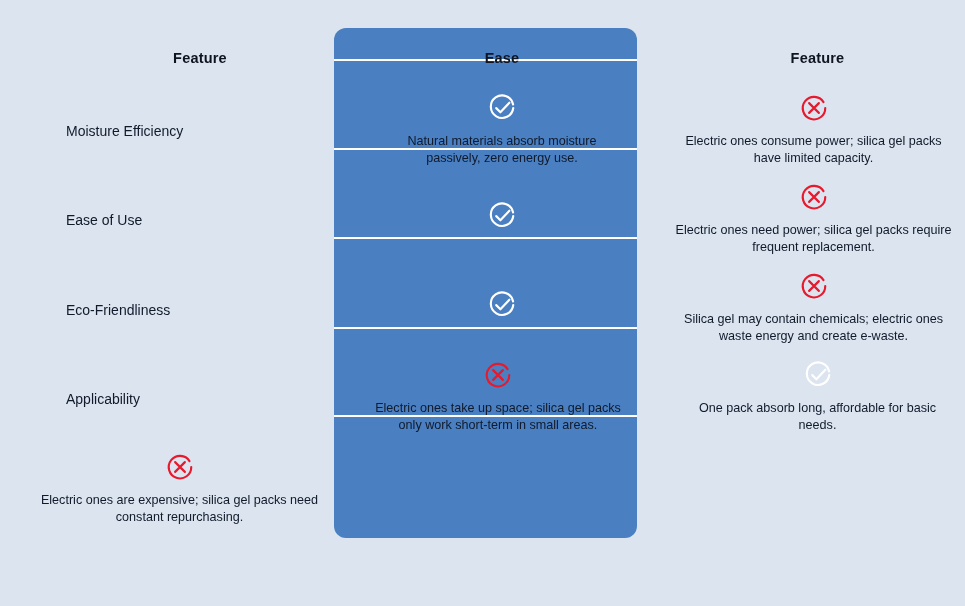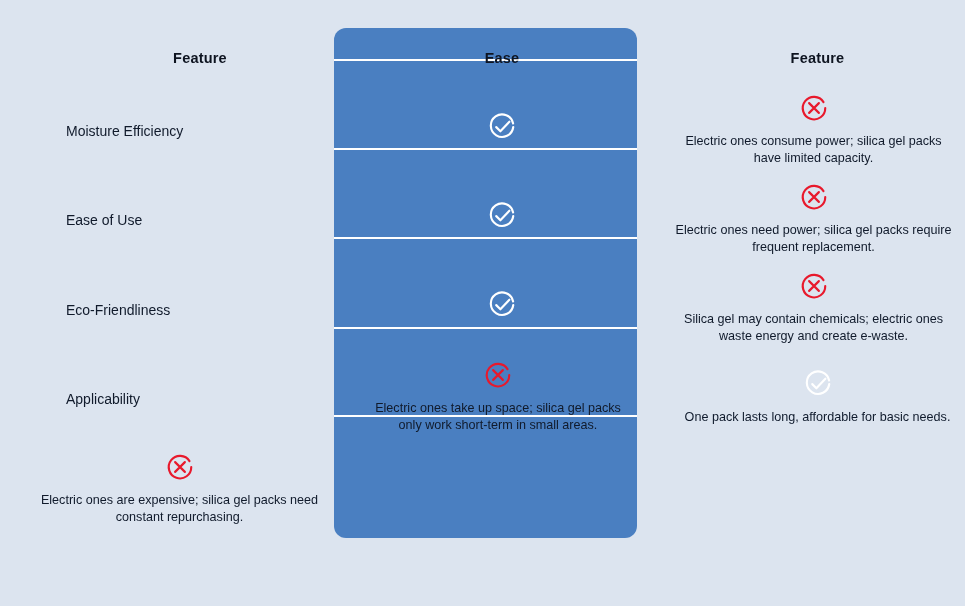--- a/index.html
+++ b/index.html
@@ -141,20 +141,21 @@
     </div>
 
     <div class="cell feat-cell">
       <span class="feat-label">Moisture Efficiency</span>
     </div>
     <div class="cell val-cell ours-cell">
       <svg class="icon" viewBox="0 0 24 24" fill="none">
         <path d="M20.9 9.2A9 9 0 1 0 21 12" stroke="#ffffff" stroke-width="1.7" stroke-linecap="round"></path>
         <path d="M7.4 12.1l3.3 3.3 7.2-7.6" stroke="#ffffff" stroke-width="1.7" stroke-linecap="round" stroke-linejoin="round"></path>
       </svg>
+      <span class="val-text">Natural materials absorb moisture passively, zero energy use.</span>
     </div>
     <div class="cell val-cell others-cell">
       <svg class="icon" viewBox="0 0 24 24" fill="none">
         <path d="M19.6 7.3A9 9 0 1 0 21 12" stroke="#e8192c" stroke-width="1.7" stroke-linecap="round"></path>
         <path d="M8.1 8.1l7.8 7.8M15.9 8.1l-7.8 7.8" stroke="#e8192c" stroke-width="1.7" stroke-linecap="round"></path>
       </svg>
       <span class="val-text">Electric ones consume power; silica gel packs have limited capacity.</span>
     </div>
 
     <div class="cell feat-cell">
@@ -200,21 +201,21 @@
         <path d="M8.1 8.1l7.8 7.8M15.9 8.1l-7.8 7.8" stroke="#e8192c" stroke-width="1.7" stroke-linecap="round"></path>
       </svg>
       <span class="val-text">Electric ones take up space; silica gel packs only work short-term in small areas.</span>
     </div>
 
     <div class="cell val-cell ours-cell">
       <svg class="icon" viewBox="0 0 24 24" fill="none">
         <path d="M20.9 9.2A9 9 0 1 0 21 12" stroke="#ffffff" stroke-width="1.7" stroke-linecap="round"></path>
         <path d="M7.4 12.1l3.3 3.3 7.2-7.6" stroke="#ffffff" stroke-width="1.7" stroke-linecap="round" stroke-linejoin="round"></path>
       </svg>
-      <span class="val-text">One pack lasts long, affordable for basic needs.</span>
+      <span class="val-text">One pack absorb long, affordable for basic needs.</span>
     </div>
     <div class="cell val-cell others-cell">
       <svg class="icon" viewBox="0 0 24 24" fill="none">
         <path d="M19.6 7.3A9 9 0 1 0 21 12" stroke="#e8192c" stroke-width="1.7" stroke-linecap="round"></path>
         <path d="M8.1 8.1l7.8 7.8M15.9 8.1l-7.8 7.8" stroke="#e8192c" stroke-width="1.7" stroke-linecap="round"></path>
       </svg>
       <span class="val-text">Electric ones are expensive; silica gel packs need constant repurchasing.</span>
     </div>
 
   </div>

